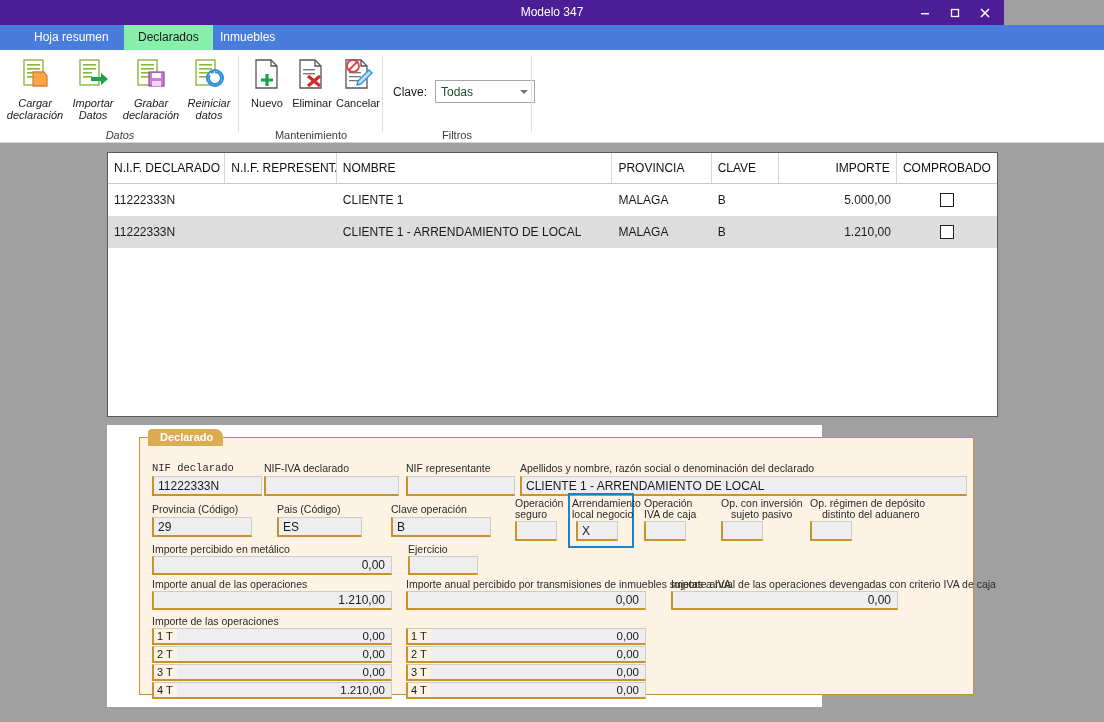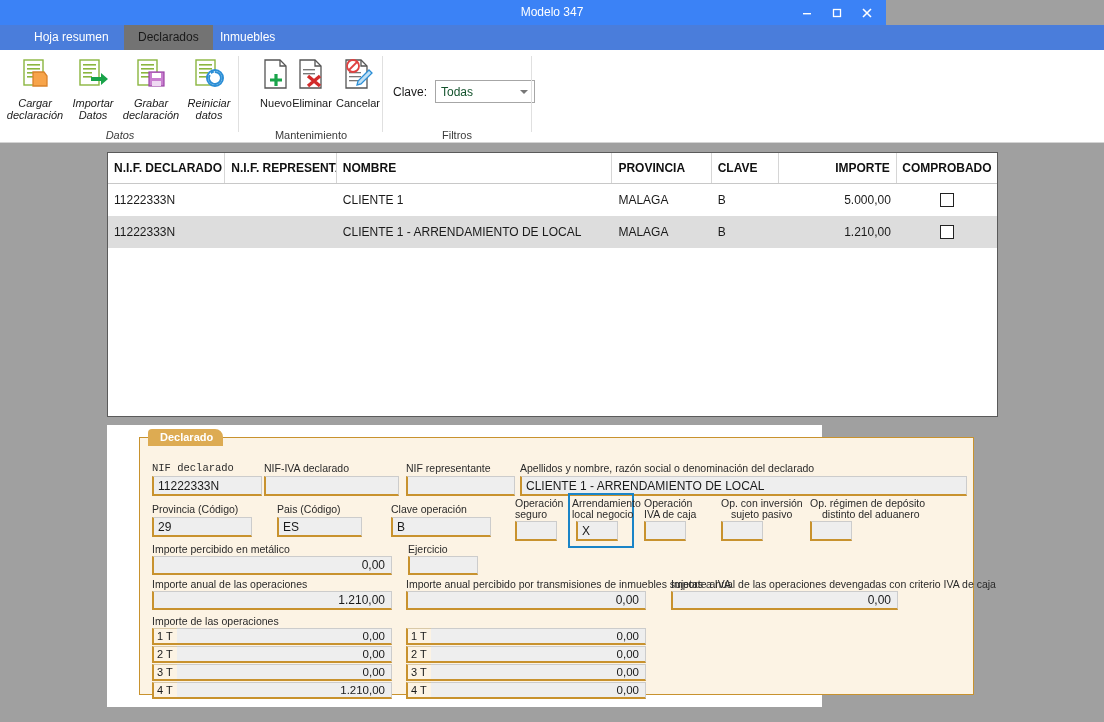--- a/index.html
+++ b/index.html
@@ -6,22 +6,22 @@
   html, body {
     width: 1104px; height: 722px;
     font-family: "Liberation Sans", sans-serif;
     background: #a0a0a0;
     overflow: hidden;
   }
   #app { position: relative; width: 1104px; height: 722px; }
 
   
   .titlebar {
-    position: absolute; left: 0; top: 0; width: 886px; height: 25px;
-    background: #3b82f6;
+    position: absolute; left: 0; top: 0; width: 1004px; height: 25px;
+    background: #4c1d95;
   }
   .title-text {
     position: absolute; left: 0; top: 0; width: 1104px; height: 25px;
     line-height: 25px; text-align: center;
     color: #ffffff; font-size: 12px;
   }
   .winbtns { position: absolute; right: 4px; top: 0; height: 25px; display: flex; }
   .winbtn {
     width: 30px; height: 25px; display: flex; align-items: center; justify-content: center;
     color: #fff; font-size: 13px; line-height: 1;
@@ -30,21 +30,21 @@
 
   
   .tabstrip {
     position: absolute; left: 0; top: 25px; width: 1104px; height: 25px;
     background: #4a7ddb;
   }
   .tab {
     position: absolute; top: 0; height: 25px; line-height: 25px;
     font-size: 12px; color: #ffffff; padding: 0 14px; white-space: nowrap;
   }
-  .tab.active { background: #737373; color: #1a1a1a; }
+  .tab.active { background: #86efac; color: #1a1a1a; }
 
   
   .ribbon {
     position: absolute; left: 0; top: 50px; width: 1104px; height: 93px;
     background: #ffffff; border-bottom: 1px solid #d4d4d4;
   }
   .rb-group { position: absolute; top: 0; height: 93px; }
   .rb-group-label {
     position: absolute; bottom: 2px; left: 0; width: 100%;
     text-align: center; font-size: 11px; color: #3b3b3b;
@@ -86,21 +86,21 @@
   
   .gridpanel {
     position: absolute; left: 107px; top: 152px; width: 891px; height: 265px;
     background: #ffffff; border: 1px solid #5a5a5a;
     overflow: hidden;
   }
   .grid-head {
     display: flex; height: 31px; border-bottom: 1px solid #c8c8c8; background: #ffffff;
   }
   .grid-head .cell {
-    font-size: 12px; font-weight: bold; color: #111; display: flex; align-items: center;
+    font-size: 12px; font-weight: normal; color: #111; display: flex; align-items: center;
     padding: 12px 6px; border-right: 1px solid #d6d6d6; overflow: hidden; white-space: nowrap;
   }
   .grid-row { display: flex; height: 32px; }
   .grid-row.alt { background: #dddddd; }
   .grid-row .cell {
     font-size: 12px; color: #1a1a1a; display: flex; align-items: center;
     padding: 0 6px; overflow: hidden; white-space: nowrap;
   }
   .c-nif { width: 123px; }
   .c-rep { width: 117px; }
@@ -267,21 +267,21 @@
           <span>datos</span>
         </div>
       </div>
 
       <div class="rb-group-label">Datos</div>
     </div>
 
     <div class="rb-sep" style="left:238px;"></div>
 
     <div class="rb-group" style="left:240px; width:142px;">
-      <div class="rb-btn small" style="left:10px;">
+      <div class="rb-btn small" style="left:1px;">
         <div class="ico">
           <svg width="34" height="38" viewBox="0 0 34 38">
             <path d="M6 4 h15 l6 6 v22 h-21 z" fill="#fff" stroke="#555" stroke-width="1.3"></path>
             <path d="M21 4 v6 h6" fill="none" stroke="#555" stroke-width="1.3"></path>
             <path d="M17 18 v12 M11 24 h12" stroke="#18a349" stroke-width="3.2"></path>
           </svg>
         </div>
         <div class="lbl">Nuevo</div>
       </div>
 

